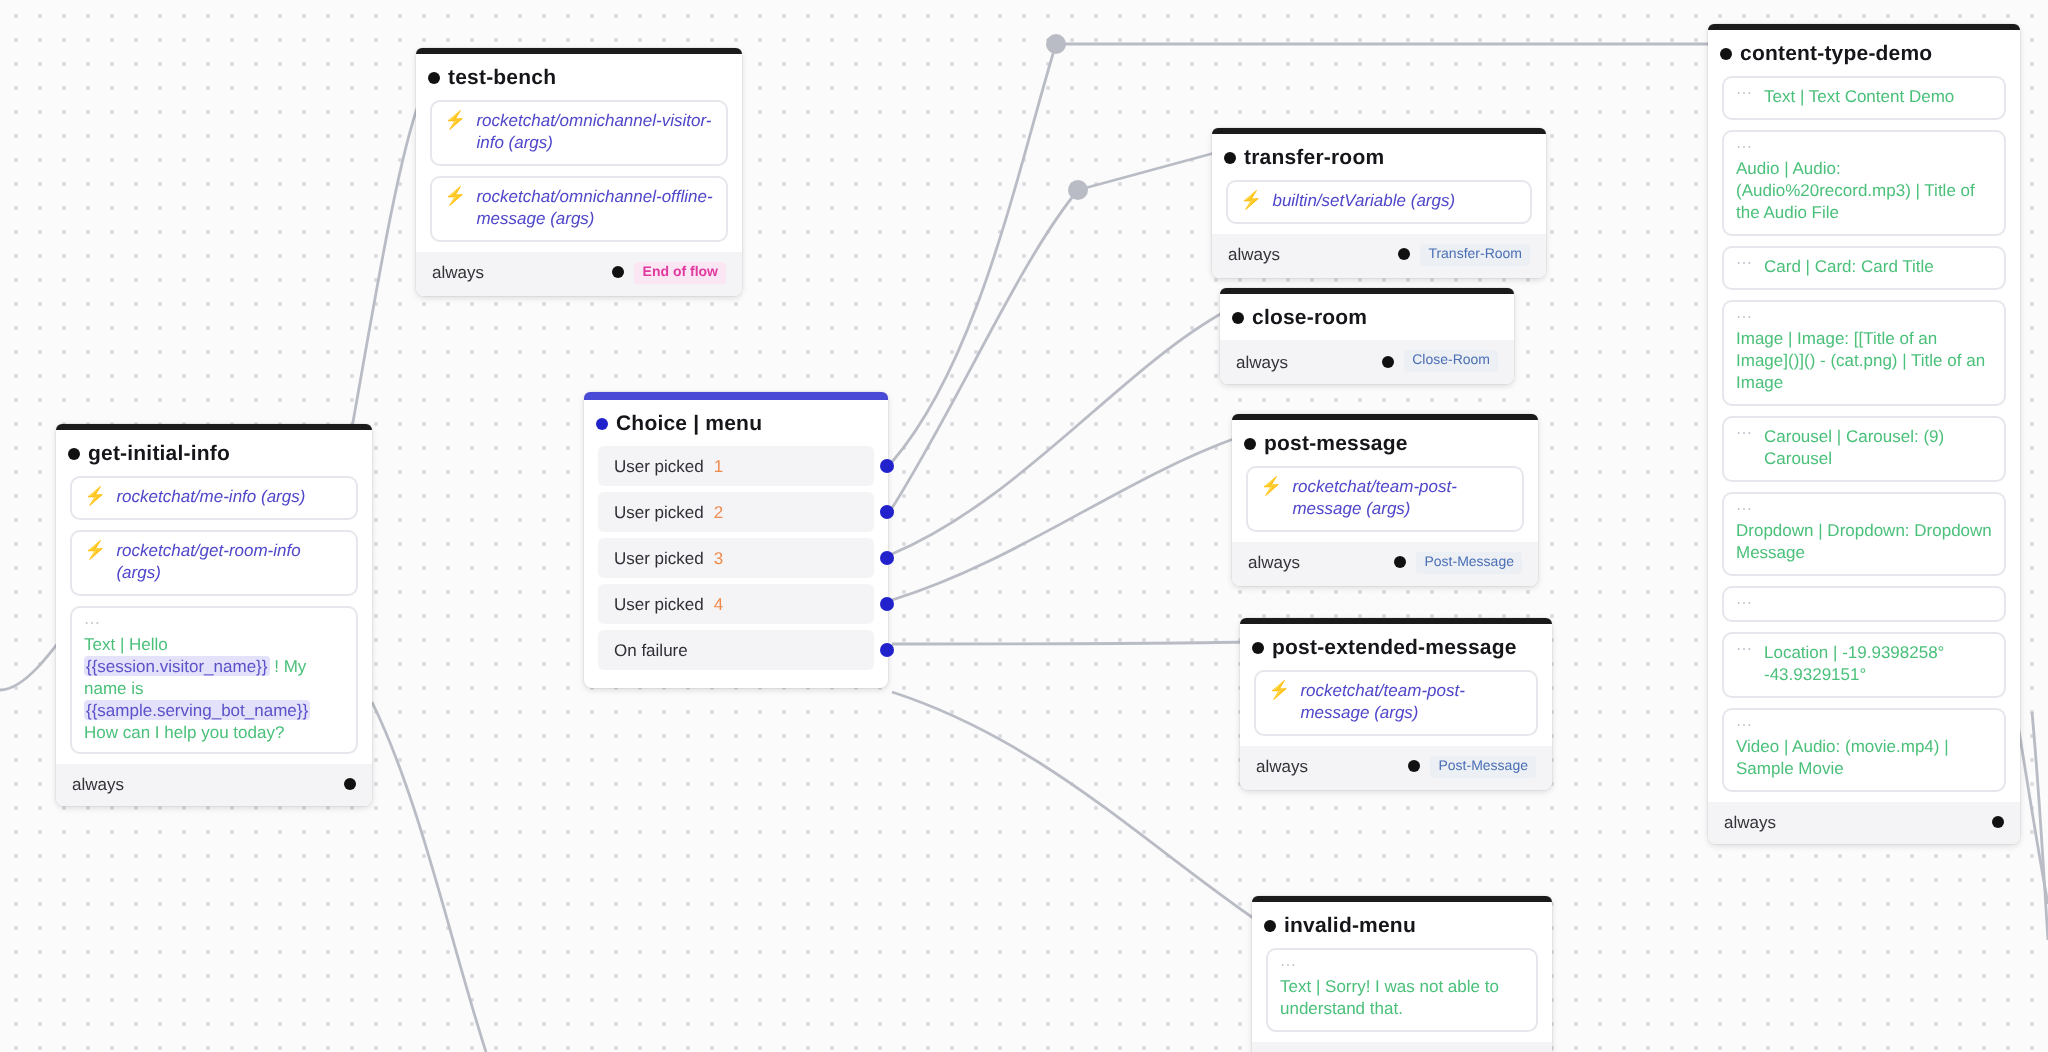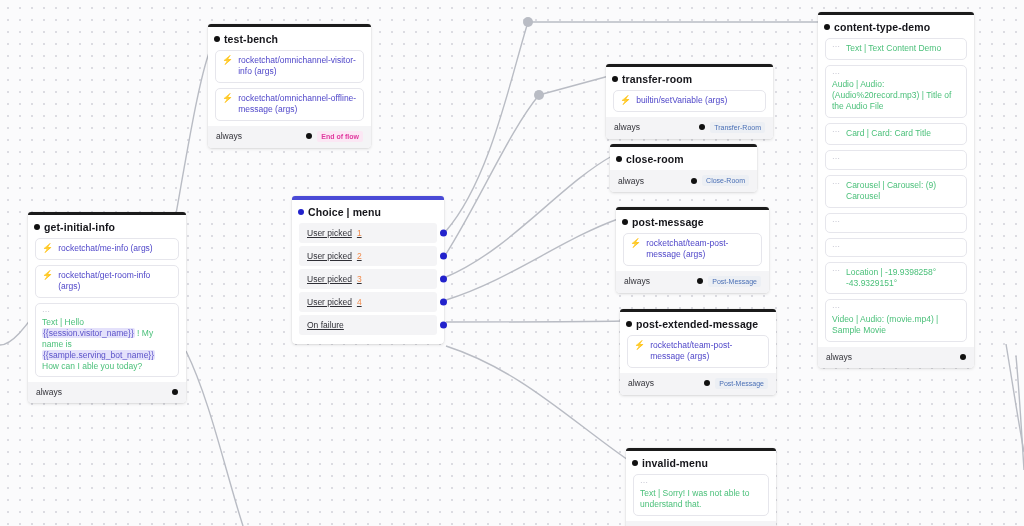--- a/index.html
+++ b/index.html
@@ -36,21 +36,21 @@
   }
   .body{padding:0 7px 0 7px;}
   .item{
     border:1px solid #e6e6ec;border-radius:5px;
     background:#fff;margin:0 0 5px 0;padding:4px 6px 5px 6px;
     font-size:8.5px;line-height:1.28;
     display:flex;gap:5px;align-items:flex-start;
   }
   .item .glyph{flex:0 0 auto;line-height:1;padding-top:1px;}
   .item .txt{flex:1 1 auto;}
-  .action .txt{color:#4f46c9;}
+  .action .txt{color:#4f46c9;font-style:italic;}
   .action .glyph{color:#f5b50a;font-size:9px;}
   .say{display:block;}
   .say .glyph{color:#c7c7d2;font-size:8px;letter-spacing:1px;display:block;line-height:.8;margin-bottom:2px;}
   .say .txt{color:#4bc07a;display:block;}
   .var{background:#e4e1fb;color:#5b52c9;border-radius:2px;padding:0 1px;}
   .footer{
     background:#f4f4f6;margin:0;padding:5px 8px 6px 8px;border-radius:0 0 4px 4px;
     font-size:8.5px;color:#3a3a40;display:flex;align-items:center;justify-content:space-between;
     position:relative;
   }
@@ -58,21 +58,20 @@
   .footer .right{display:flex;align-items:center;gap:5px;}
   .port-out{width:6px;height:6px;border-radius:50%;background:#111;flex:0 0 auto;}
   .badge{font-size:7px;padding:2px 4px;border-radius:2px;white-space:nowrap;}
   .badge.flow{background:#fbe7f4;color:#e0399f;font-weight:bold;}
   .badge.link{background:#eceff4;color:#4a6fb5;}
 
   .choice-row{
     background:#f4f4f6;margin:0 0 3px 0;padding:5px 8px;border-radius:3px;
     font-size:8.5px;color:#2f2f36;display:flex;align-items:center;justify-content:space-between;
     position:relative;
-    text-decoration:underline;
   }
   .choice-row .num{color:#f08a4b;margin-left:5px;}
   .choice-row .port-blue{
     position:absolute;right:-10px;top:50%;transform:translateY(-50%);
     width:7px;height:7px;border-radius:50%;background:#2222cc;
   }
   .choice-body{padding:0 7px 6px 7px;}
   .wp{fill:#b9bcc4;}
 </style>
 </head>
@@ -124,21 +123,21 @@
       <div class="item action">
         <span class="glyph">⚡</span>
         <span class="txt">rocketchat/me-info (args)</span>
       </div>
       <div class="item action">
         <span class="glyph">⚡</span>
         <span class="txt">rocketchat/get-room-info (args)</span>
       </div>
       <div class="item say">
         <span class="glyph">⋯</span>
-        <span class="txt"><span>Text | Hello </span><span class="var">{{session.visitor_name}}</span><span> ! My name is </span><span class="var">{{sample.serving_bot_name}}</span><span> How can I able you today?</span></span>
+        <span class="txt"><span>Text | Hello </span><span class="var">{{session.visitor_name}}</span><span> ! My name is </span><span class="var">{{sample.serving_bot_name}}</span><span> How can I help you today?</span></span>
       </div>
     </div>
     <div class="footer">
       <span class="lbl">always</span>
       <span class="right">
           <span class="port-out"></span>
         </span>
     </div>
   </div>
 
@@ -286,48 +285,50 @@
         <span class="glyph">⋯</span>
         <span class="txt">Text | Sorry! I was not able to understand that.</span>
       </div>
     </div>
     <div class="footer">
       
       
     </div>
   </div>
 
-  <div class="node" style="left:818px;top:12px;width:156px;">
+  <div class="node" style="left:854px;top:12px;width:156px;">
     <div class="node-bar"></div>
     <div class="node-title">
       <span class="port-in"></span>
       <span>content-type-demo</span>
     </div>
     <div class="body">
       <div class="item say" style="display:flex;">
         <span class="glyph" style="display:inline;margin:0;">⋯</span>
         <span class="txt">Text | Text Content Demo</span>
       </div>
       <div class="item say">
         <span class="glyph">⋯</span>
         <span class="txt">Audio | Audio: (Audio%20record.mp3) | Title of the Audio File</span>
       </div>
       <div class="item say" style="display:flex;">
         <span class="glyph" style="display:inline;margin:0;">⋯</span>
         <span class="txt">Card | Card: Card Title</span>
       </div>
       <div class="item say">
         <span class="glyph">⋯</span>
+        <span class="txt">Image | Image: [[Title of an Image]()]() - (cat.png) | Title of an Image</span>
       </div>
       <div class="item say" style="display:flex;">
         <span class="glyph" style="display:inline;margin:0;">⋯</span>
         <span class="txt">Carousel | Carousel: (9) Carousel</span>
       </div>
       <div class="item say">
         <span class="glyph">⋯</span>
+        <span class="txt">Dropdown | Dropdown: Dropdown Message</span>
       </div>
       <div class="item say" style="display:flex;">
         <span class="glyph" style="display:inline;margin:0;">⋯</span>
       </div>
       <div class="item say" style="display:flex;">
         <span class="glyph" style="display:inline;margin:0;">⋯</span>
         <span class="txt">Location | -19.9398258° -43.9329151°</span>
       </div>
       <div class="item say">
         <span class="glyph">⋯</span>

